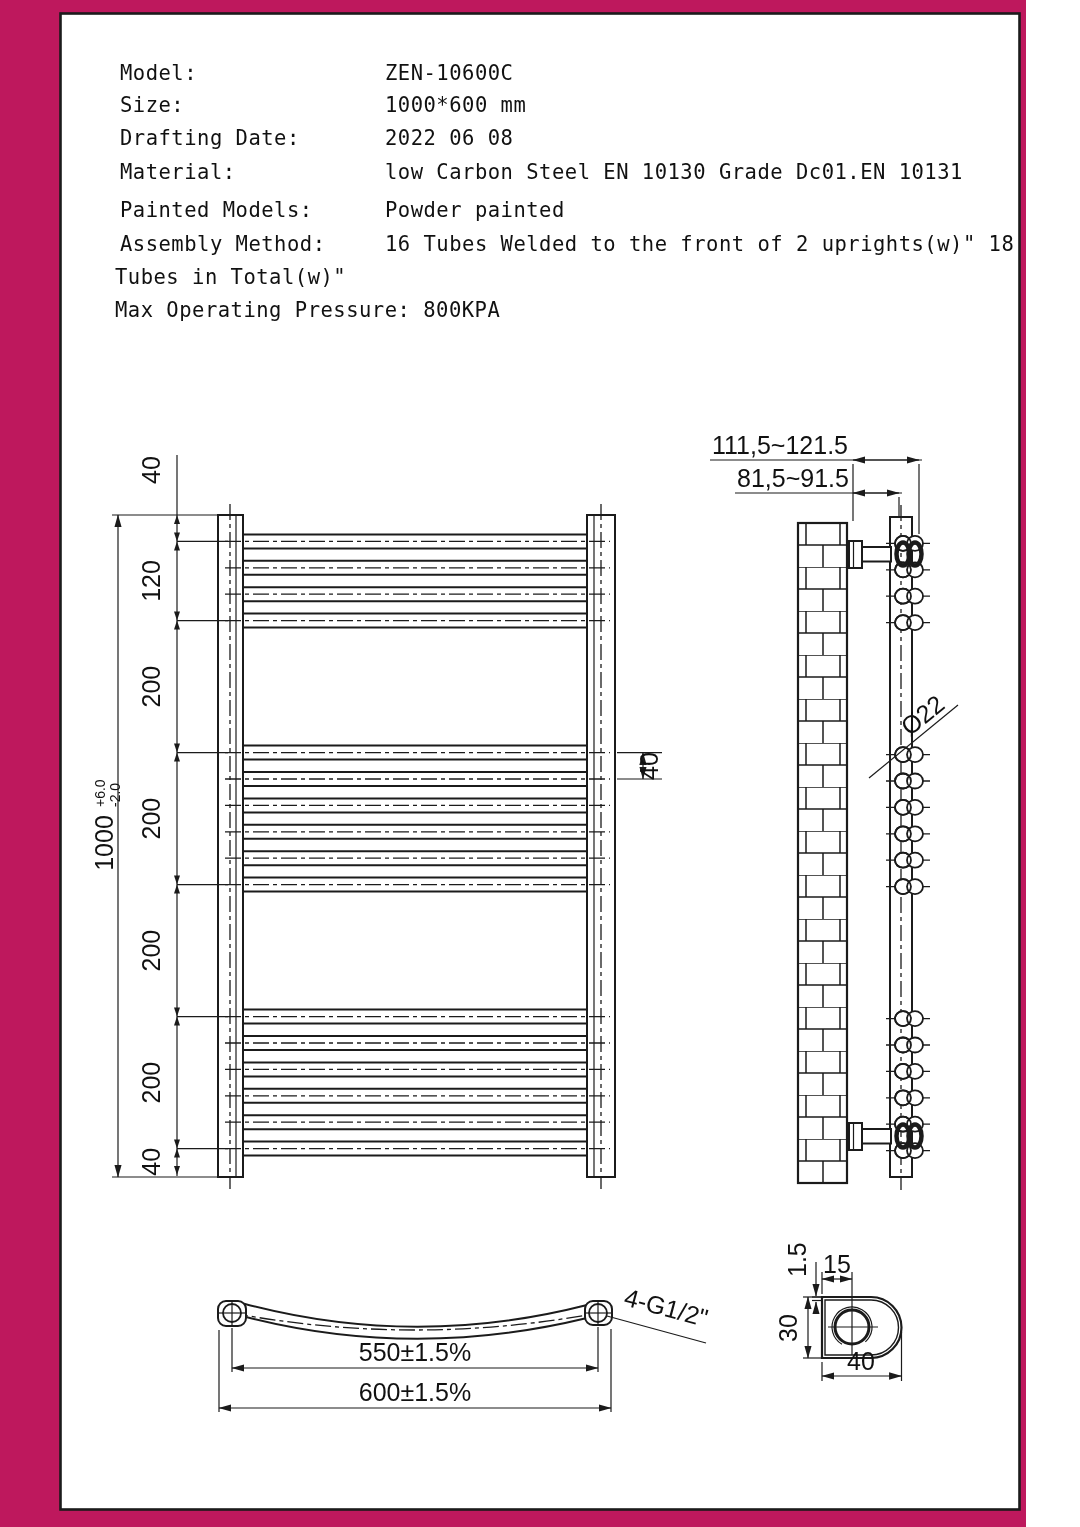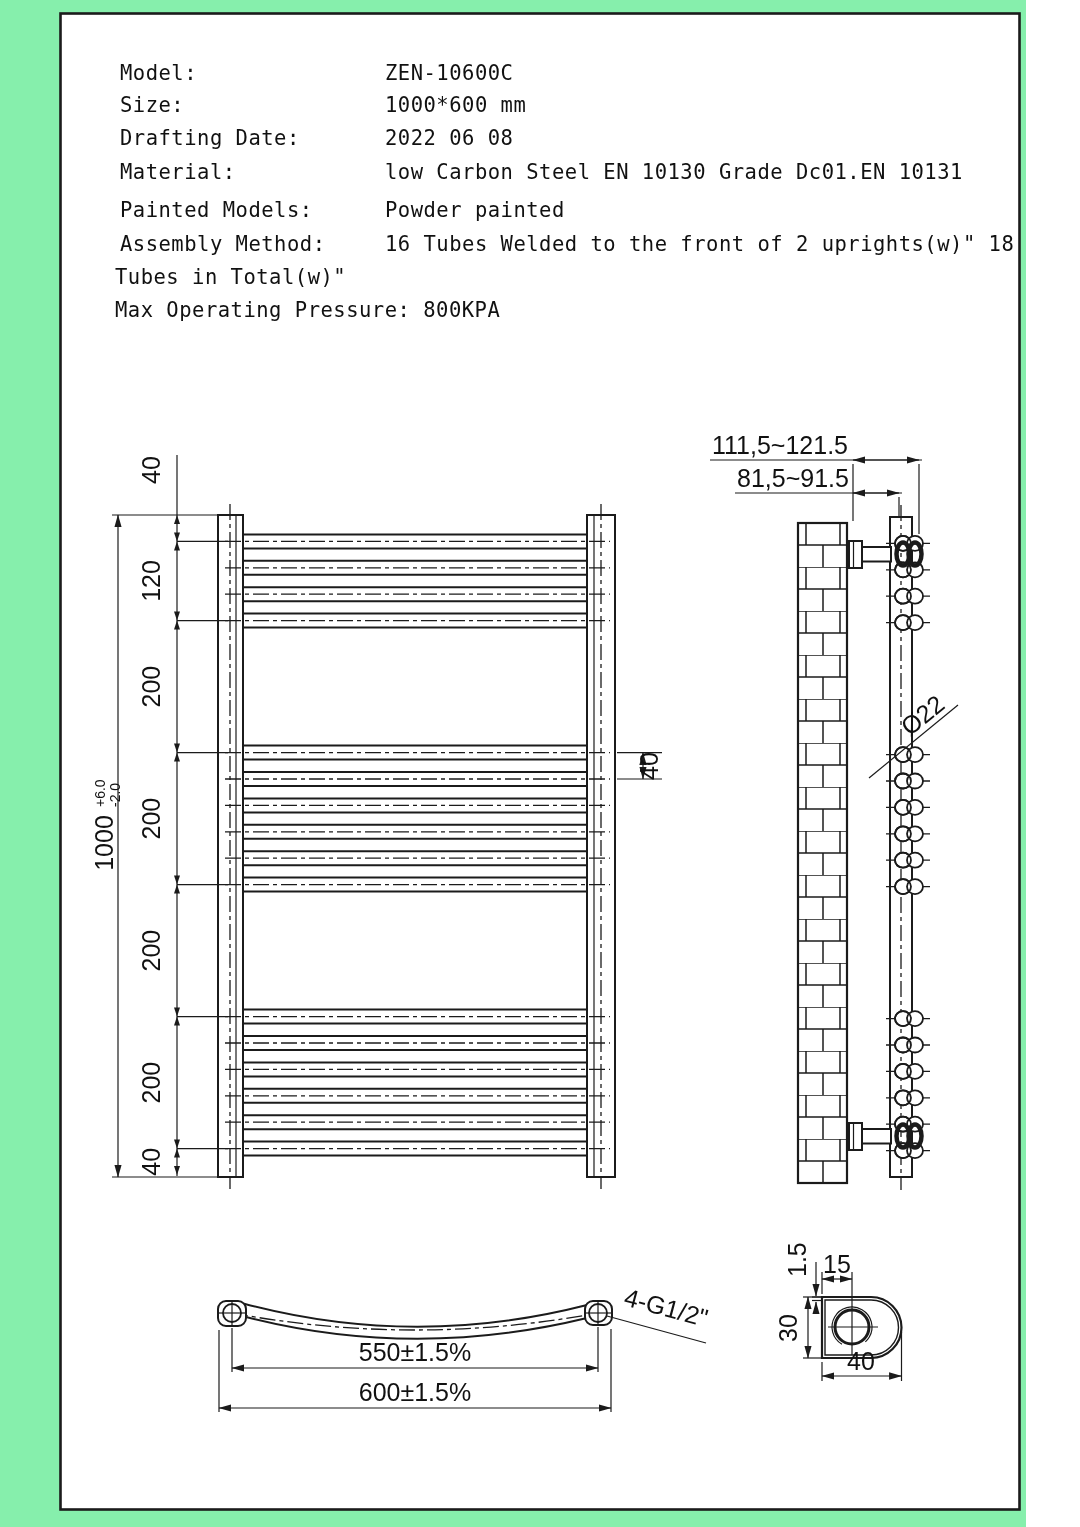--- a/index.html
+++ b/index.html
@@ -1,16 +1,16 @@
 <!DOCTYPE html>
 <html><head>
 <meta charset="utf-8">
 <style>
   html,body{margin:0;padding:0;background:#fff;}
-  .sheet{position:relative;width:1026px;height:1527px;background:#86efac;overflow:hidden;}
+  .sheet{position:relative;width:1026px;height:1527px;background:#be185d;overflow:hidden;}
   svg{position:absolute;left:0;top:0;}
   .ln{stroke:#1b1b1b;stroke-width:2;fill:none;stroke-linecap:square;}
   .lnw{stroke:#1b1b1b;stroke-width:2;fill:#fff;}
   .thin{stroke:#1b1b1b;stroke-width:1.2;fill:none;stroke-linecap:butt;}
   .cl{stroke:#1b1b1b;stroke-width:1.3;fill:none;stroke-dasharray:16 4 4 4;}
   .arr{fill:#1b1b1b;stroke:none;}
   .circ{fill:#fff;stroke:#1b1b1b;stroke-width:1.8;}
   .circo{fill:none;stroke:#1b1b1b;stroke-width:1.8;}
   .clamp{fill:none;stroke:#1b1b1b;stroke-width:4.5;}
   .dimtxt{font-family:"Liberation Sans",sans-serif;font-size:25px;fill:#111;}

